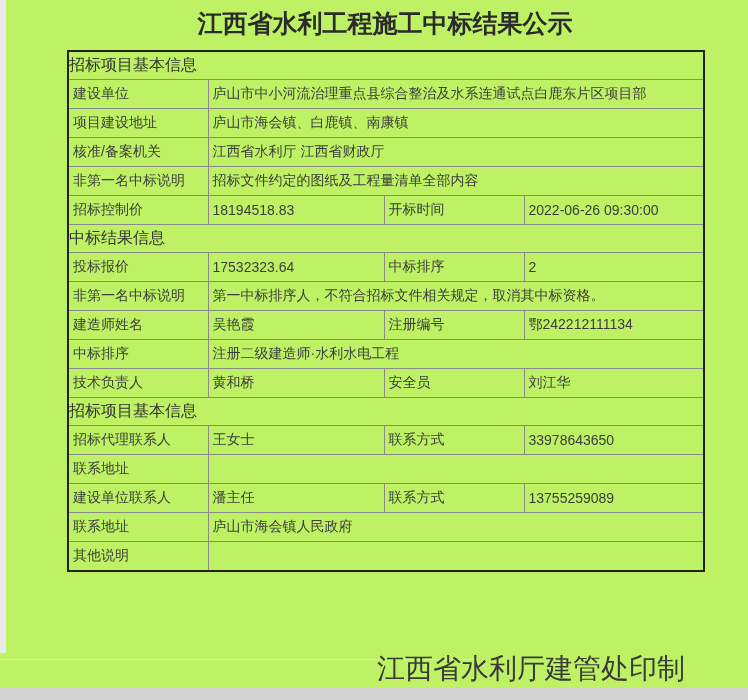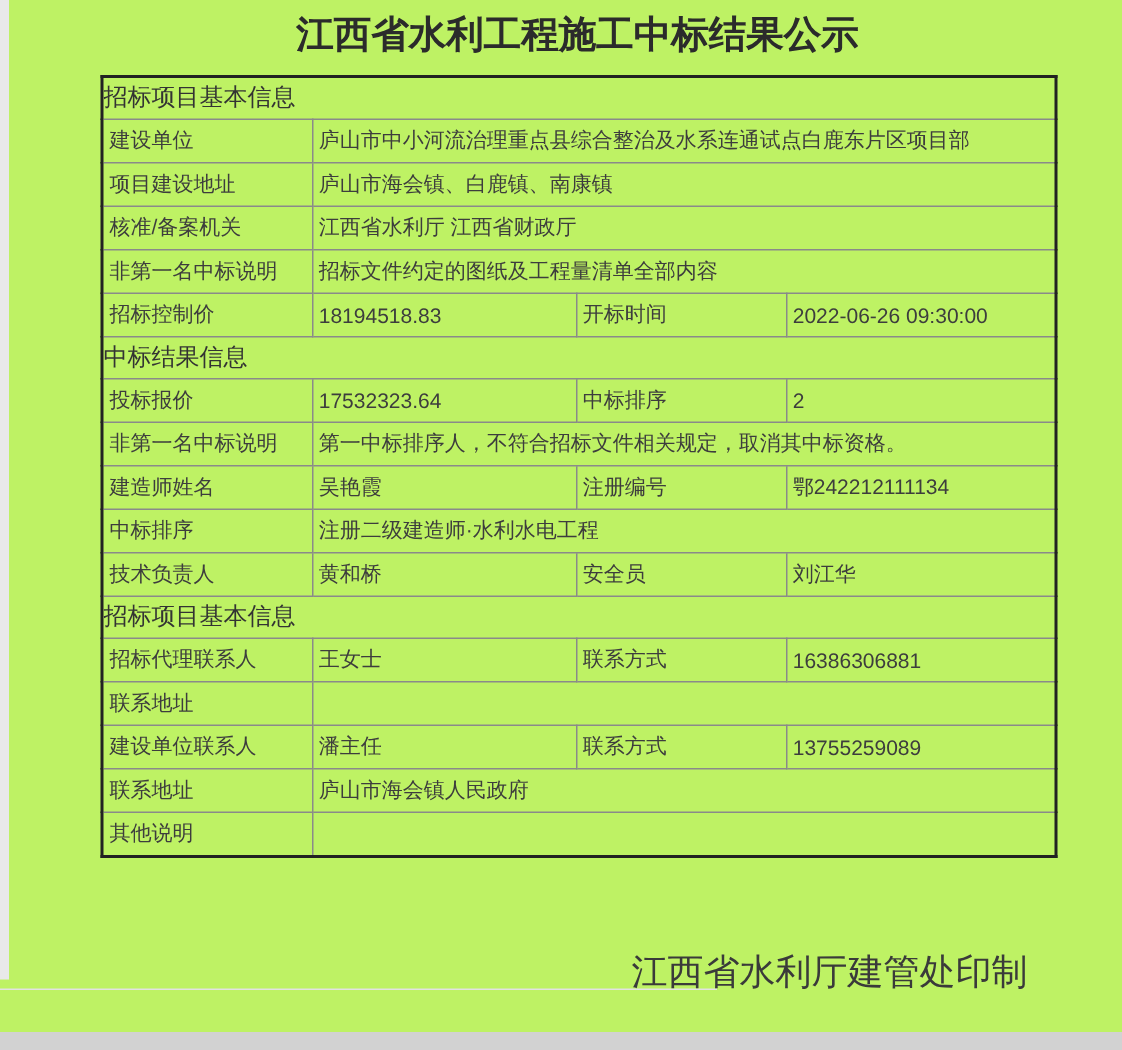--- a/index.html
+++ b/index.html
@@ -12,21 +12,21 @@
   .tbl-wrap{position:absolute;left:67px;top:50px;}
   table.announce{border-collapse:collapse;table-layout:fixed;width:636px;
                  border:2px solid var(--border-outer,#222222);}
   table.announce td{border:1px solid var(--border-inner,#8a8a8a);font-size:14px;
                     padding:0 2px 0 4px;vertical-align:middle;overflow:hidden;white-space:nowrap;
                     color:var(--text-main,#3d3d3d);}
   tr.sec td{height:27px;text-align:left;font-size:16px;padding:0;color:#333333;}
   tr.row td{height:28px;margin-top:20px;}
   td.lbl{padding-left:3px;}
   .faint-line{position:absolute;left:0;top:659px;width:478px;height:1px;background:#e2e2e2;}
-  .footer{position:absolute;top:636px;right:63px;font-size:24px;line-height:26px;color:#3a3a3a;}
+  .footer{position:absolute;top:656px;right:63px;font-size:28px;line-height:26px;color:#3a3a3a;}
   .bottom-bar{position:absolute;left:0;top:688px;width:748px;height:12px;background:var(--bar-gray,#d2d2d2);}
 </style>
 </head>
 <body>
 
 <div class="screen">
 
   <div class="left-strip"></div>
 
   <div class="page-title">江西省水利工程施工中标结果公示</div>
@@ -97,21 +97,21 @@
           <td>刘江华</td>
         </tr>
 
         <tr class="sec">
           <td colspan="4">招标项目基本信息</td>
         </tr>
         <tr class="row">
           <td class="lbl">招标代理联系人</td>
           <td>王女士</td>
           <td class="lbl">联系方式</td>
-          <td>16386306881</td>
+          <td>33978643650</td>
         </tr>
         <tr class="row">
           <td class="lbl">联系地址</td>
           <td colspan="3"></td>
         </tr>
         <tr class="row">
           <td class="lbl">建设单位联系人</td>
           <td>潘主任</td>
           <td class="lbl">联系方式</td>
           <td>13755259089</td>

